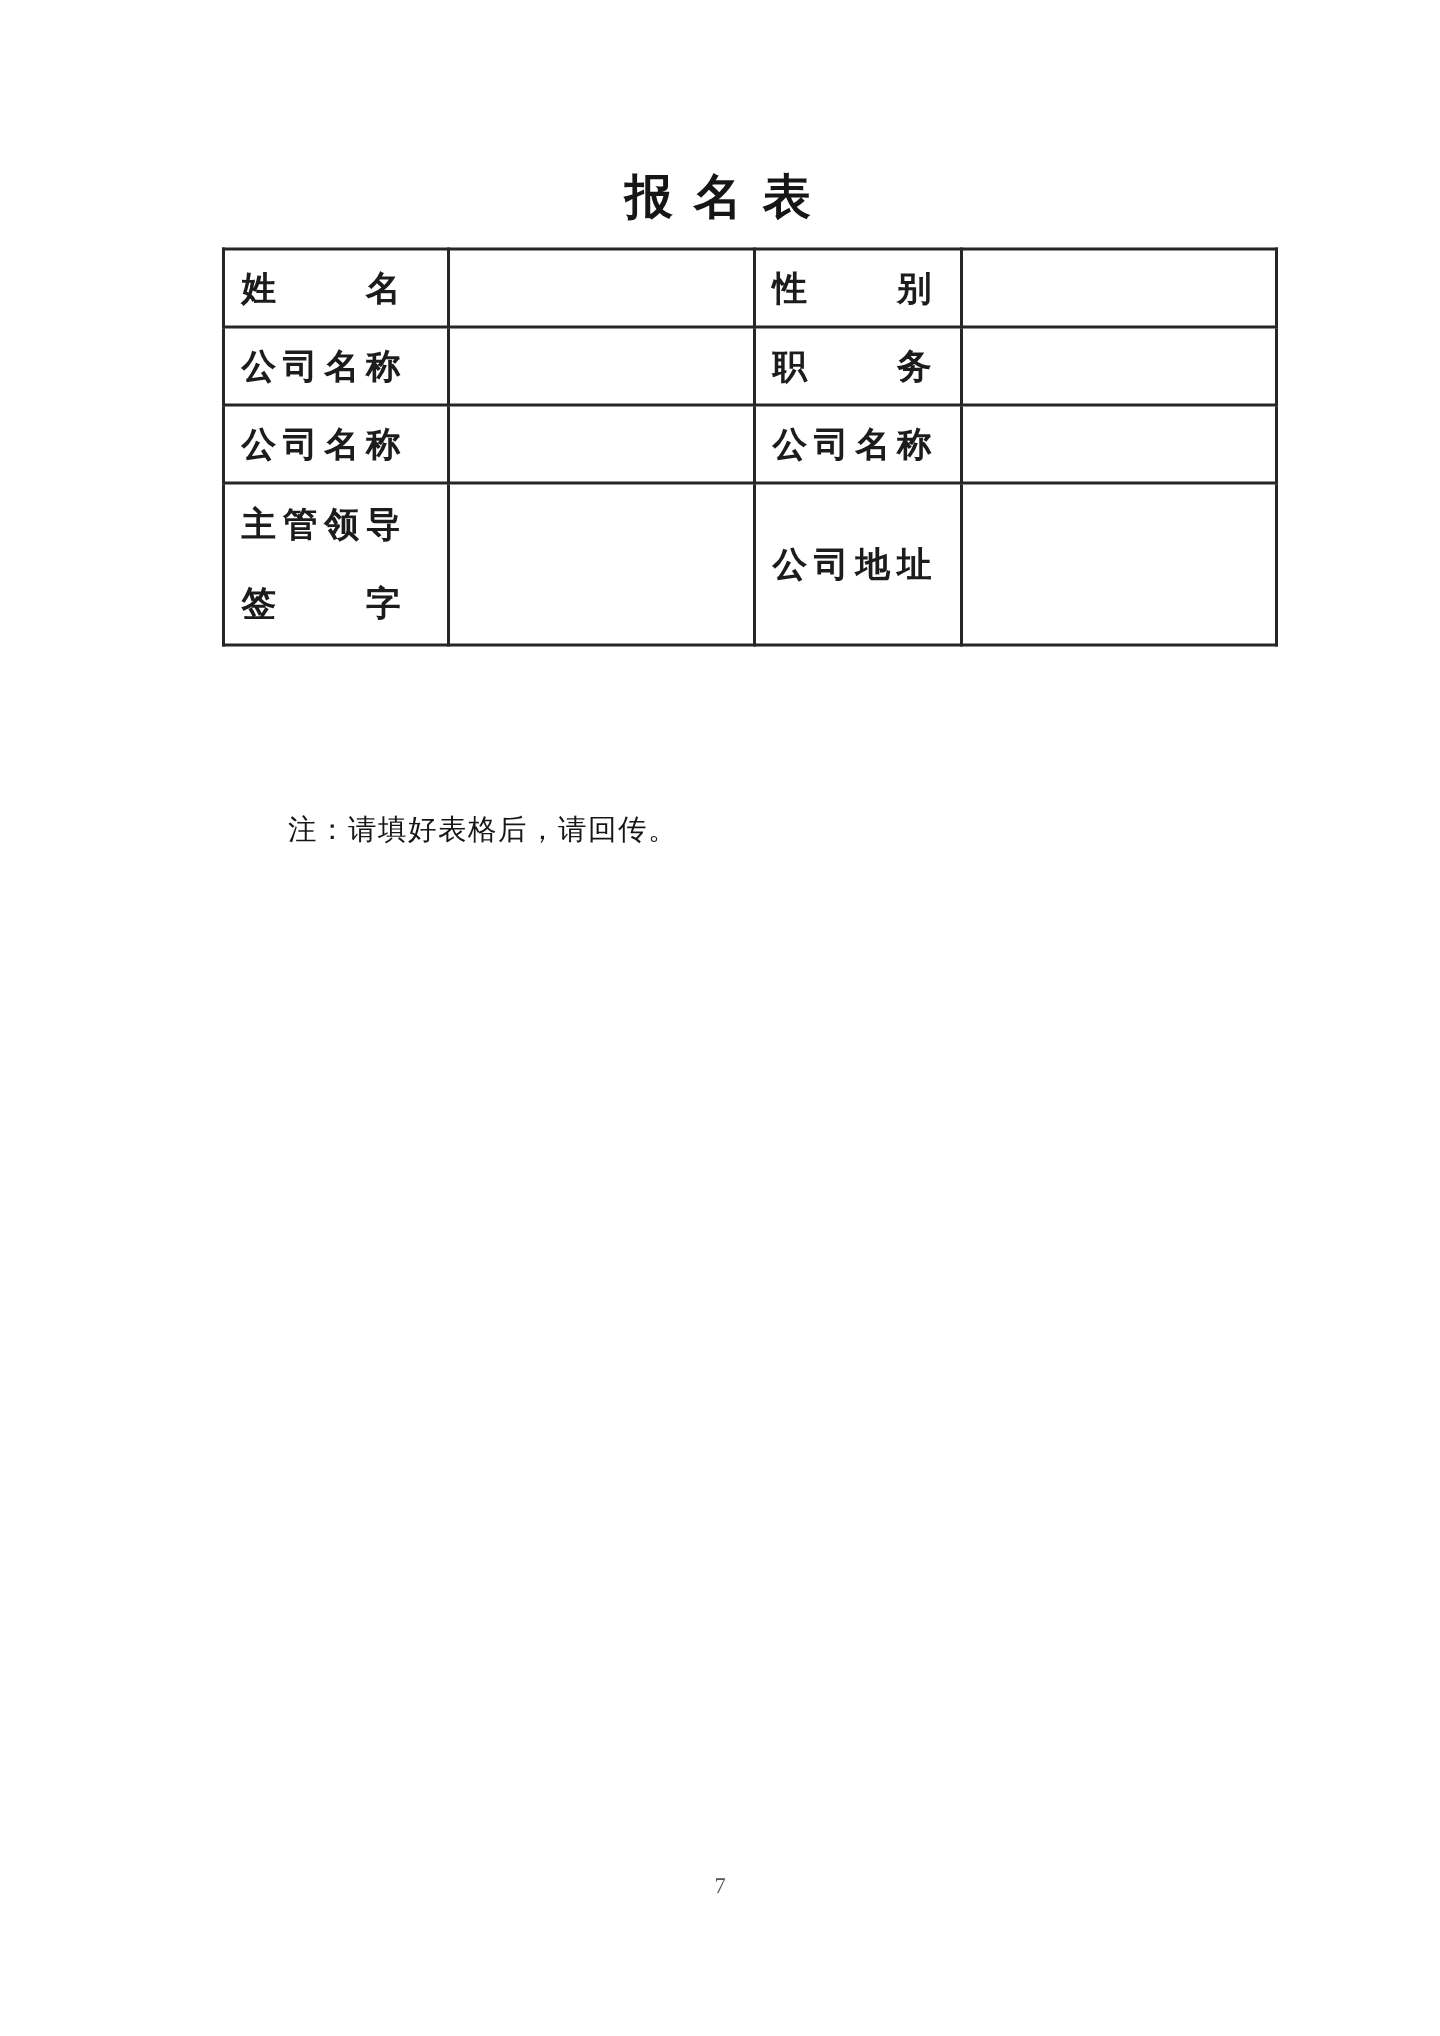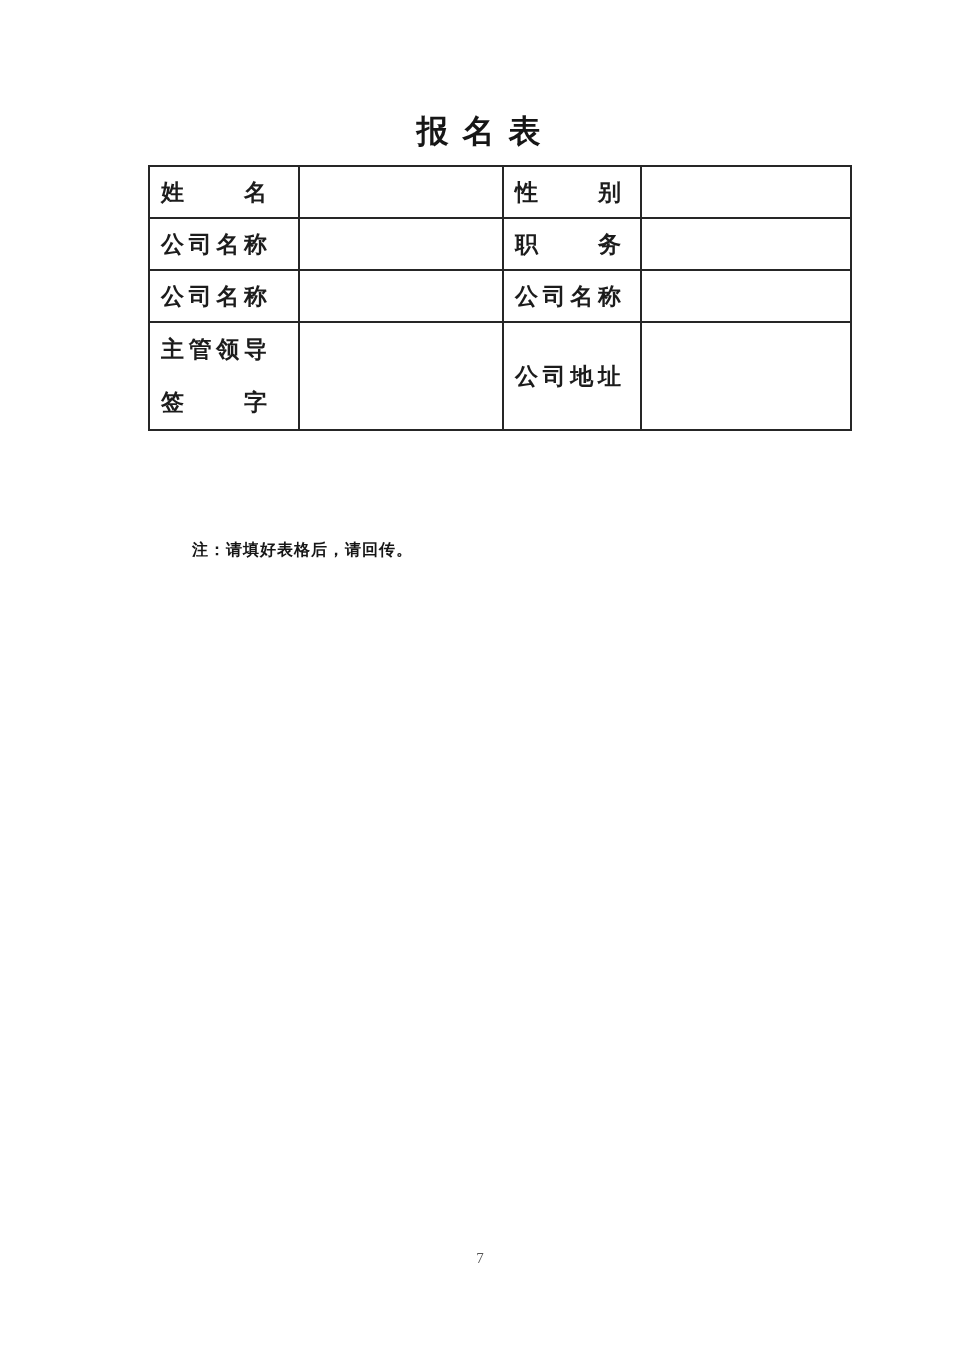--- a/index.html
+++ b/index.html
@@ -60,22 +60,22 @@
     text-align: justify;
     text-align-last: justify;
     -moz-text-align-last: justify;
     line-height: 53px;
     white-space: nowrap;
   }
   .doc-note {
     position: absolute;
     left: 192px;
     top: 540px;
-    font-size: 16px;
-    font-weight: bold;
+    font-size: 19px;
+    font-weight: normal;
     color: #161616;
     letter-spacing: 1px;
   }
   .page-number {
     position: absolute;
     top: 1250px;
     left: 0;
     width: 100%;
     text-align: center;
     font-size: 15px;

